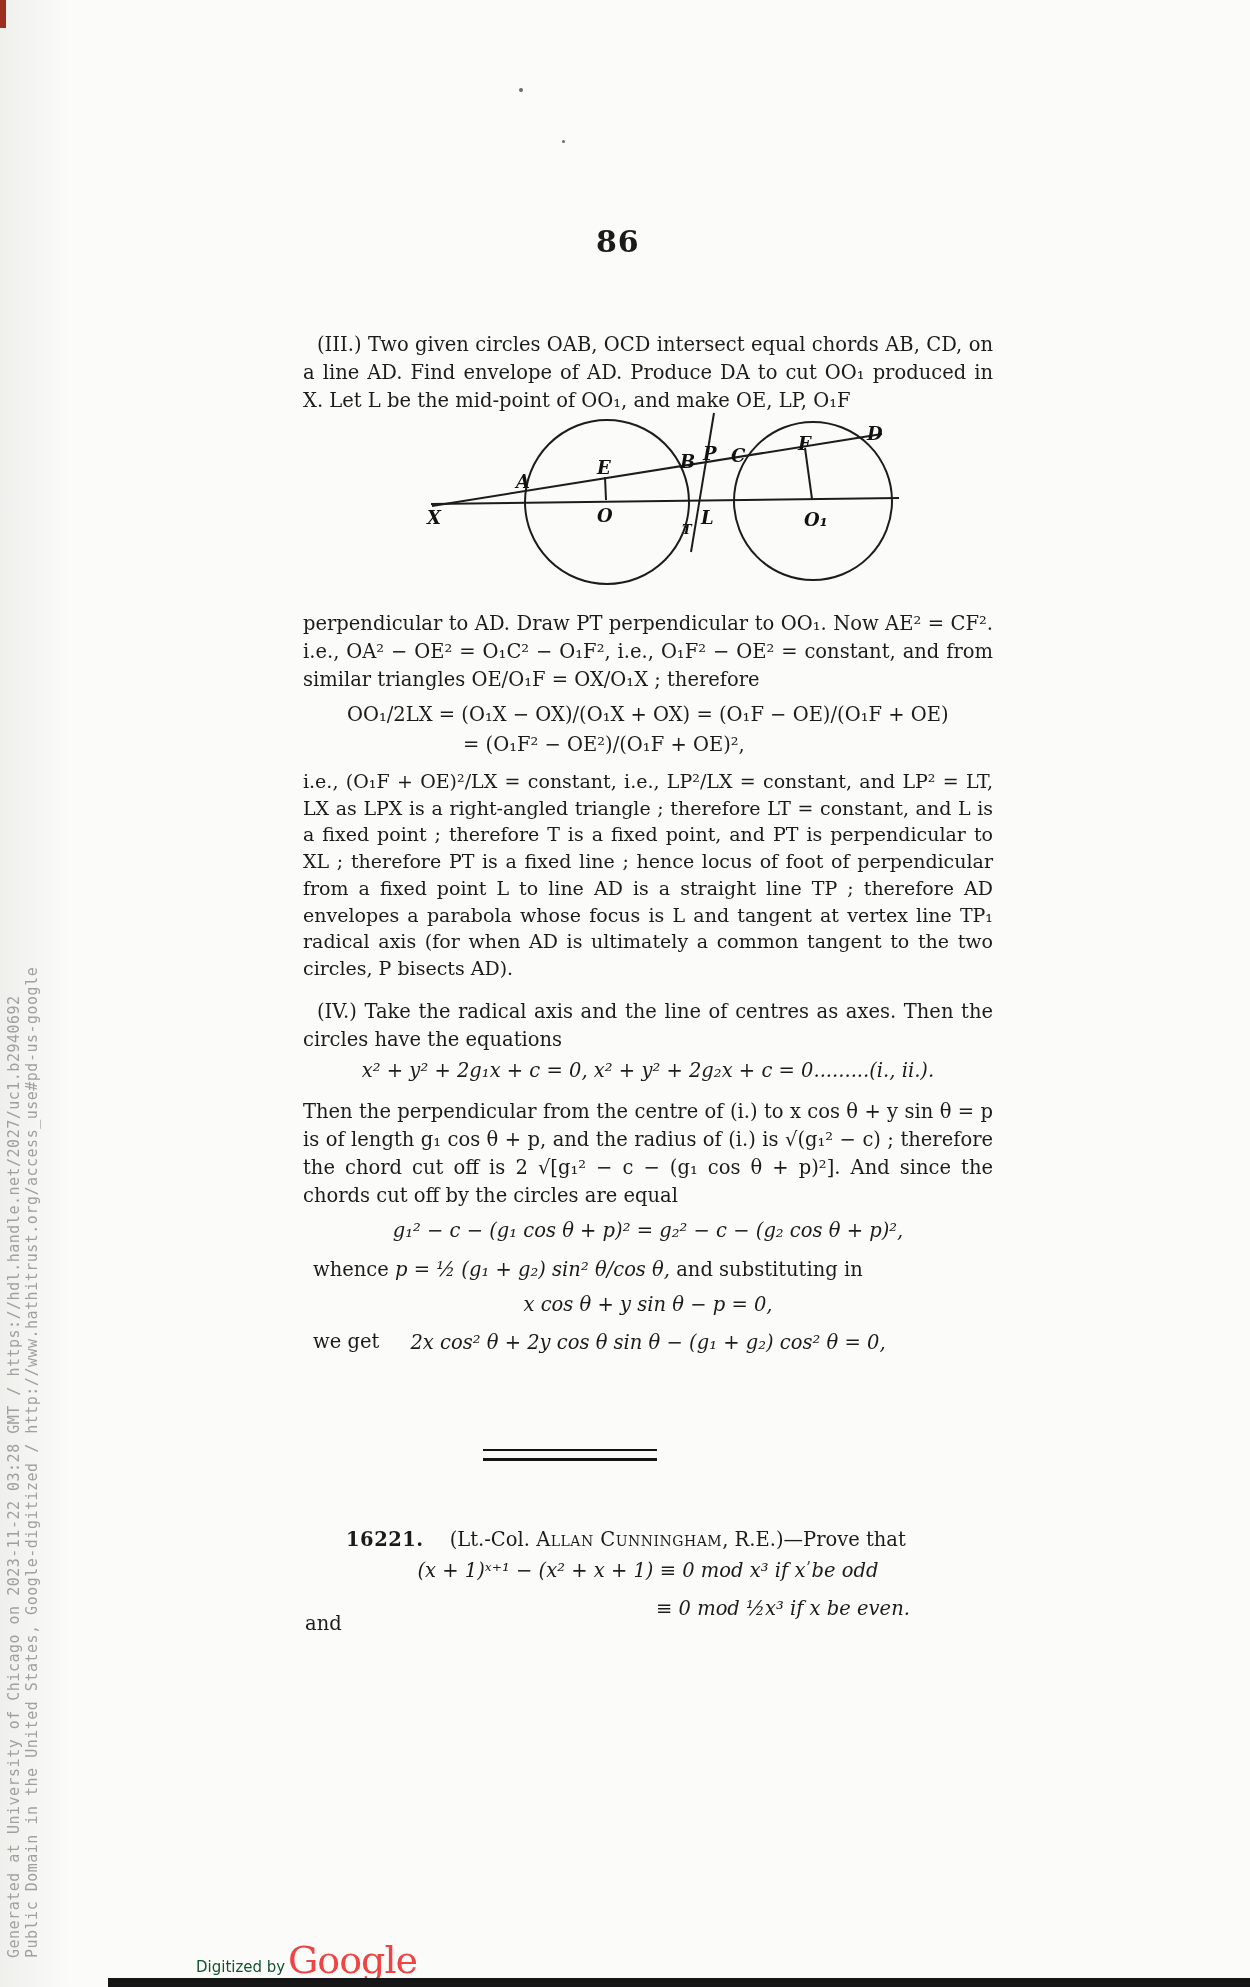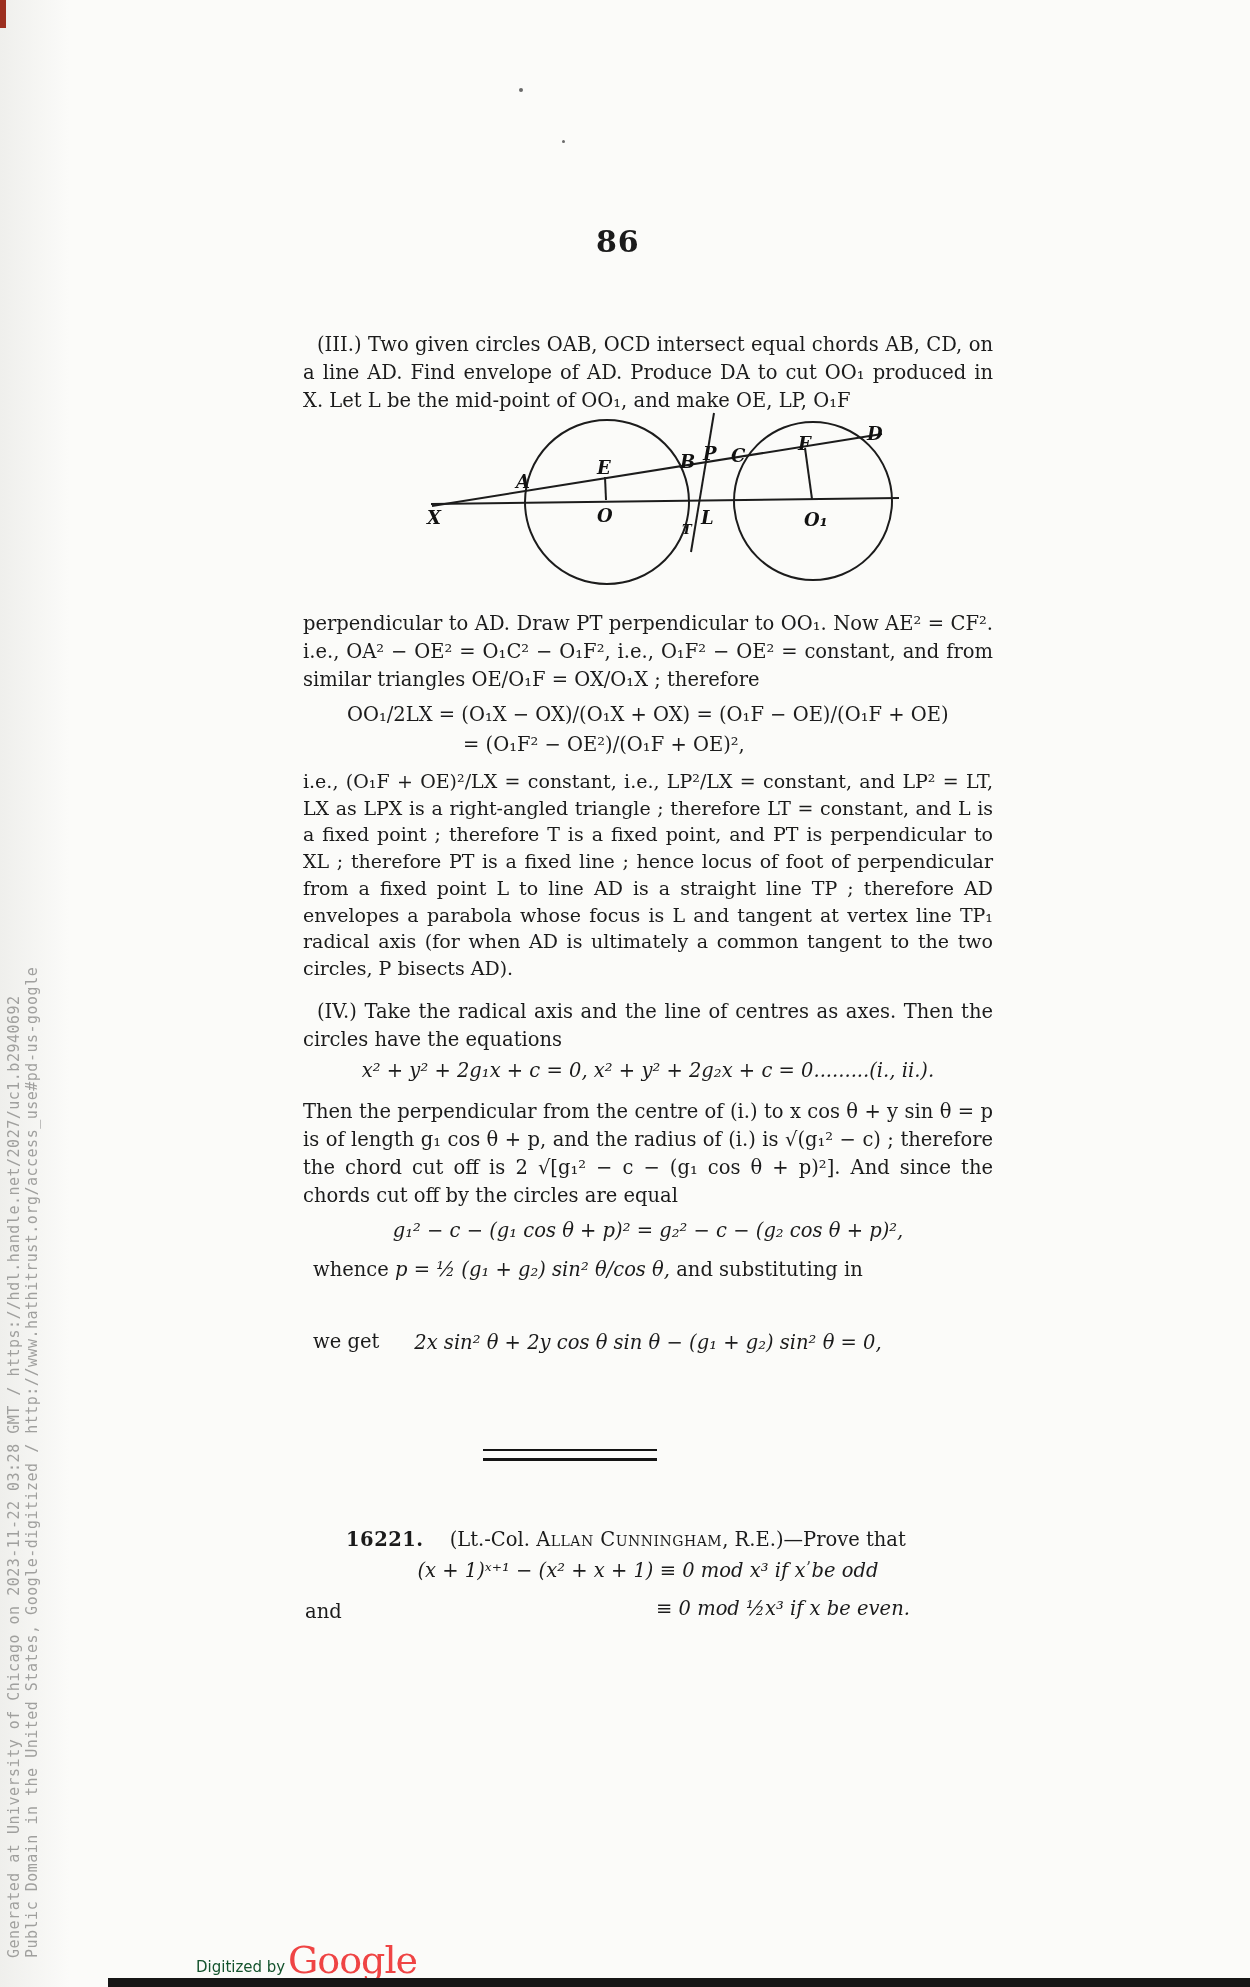--- a/index.html
+++ b/index.html
@@ -21,21 +21,21 @@
   .figure line, .figure circle{stroke:#1c1c1c;stroke-width:2;fill:none;}
   .figure text{font-family:"DejaVu Serif",serif;font-weight:bold;font-style:italic;
         font-size:18px;fill:#111;}
   .figure text.small{font-size:13px;}
   .divider{position:absolute;left:483px;top:1449px;width:174px;height:7px;
         border-top:2px solid #141414;border-bottom:3px solid #141414;}
   .probnum{font-weight:bold;letter-spacing:0.5px;}
   .probgap{display:inline-block;width:26px;}
   .smallcaps{font-variant:small-caps;letter-spacing:0.5px;}
   .wglabel{position:absolute;left:10px;top:0;font-size:19.5px;}
-  .andlabel{position:absolute;left:2px;top:4px;font-size:19.5px;}
+  .andlabel{position:absolute;left:2px;top:16px;font-size:19.5px;}
   .eveneq{position:absolute;left:353px;top:0;}
   .stray{position:absolute;left:806px;top:1558px;font-size:16px;color:#444;}
   .sidebar-rot{position:absolute;top:1958px;transform:rotate(-90deg);transform-origin:0 0;
         white-space:nowrap;font-family:"DejaVu Sans Mono",monospace;font-size:15px;
         letter-spacing:0.5px;color:#a0a09e;}
   .sb1{left:5px;} .sb2{left:23px;}
   .digitized{position:absolute;left:196px;top:1958px;font-family:"DejaVu Sans",sans-serif;
         font-size:15px;color:#14532d;}
   .glogo{position:absolute;left:288px;top:1938px;font-family:"DejaVu Serif",serif;
         font-size:38px;color:#ef4444;letter-spacing:-1px;}
@@ -95,24 +95,25 @@
   <div class="blk eq center mi" style="top:1058px;">x² + y² + 2g₁x + c = 0,   x² + y² + 2g₂x + c = 0.........(i., ii.).</div>
 
   <div class="blk para" style="top:1098px;">Then the perpendicular from the centre of (i.) to x cos θ + y sin θ = p is of length g₁ cos θ + p, and the radius of (i.) is √(g₁² − c) ;  therefore the chord cut off is  2 √[g₁² − c − (g₁ cos θ + p)²].   And since the chords cut off by the circles are equal</div>
 
   <div class="blk eq center mi" style="top:1218px;">g₁² − c − (g₁ cos θ + p)² = g₂² − c − (g₂ cos θ + p)²,</div>
 
   <div class="blk para" style="top:1256px;padding-left:10px;">
     <span>whence </span><span class="mi">p = ½ (g₁ + g₂) sin² θ/cos θ,</span><span> and substituting in</span>
   </div>
 
+  <div class="blk eq center mi" style="top:1292px;">x cos θ + y sin θ − p = 0,</div>
 
   <div class="blk" style="top:1330px;height:28px;">
     <span class="wglabel">we get</span>
-    <div class="eq center mi">2x sin² θ + 2y cos θ sin θ − (g₁ + g₂) sin² θ = 0,</div>
+    <div class="eq center mi">2x cos² θ + 2y cos θ sin θ − (g₁ + g₂) cos² θ = 0,</div>
   </div>
 
 
   <div class="divider"></div>
 
   <div class="blk para" style="top:1526px;">
     <span class="probnum" style="margin-left:43px;">16221.</span><span class="probgap"></span><span>(Lt.-Col. </span><span class="smallcaps">Allan Cunningham</span><span>, R.E.)—Prove that</span>
   </div>
 
   <div class="blk eq center mi" style="top:1558px;">(x + 1)ˣ⁺¹ − (x² + x + 1) ≡ 0 mod x³ if x be odd</div>

